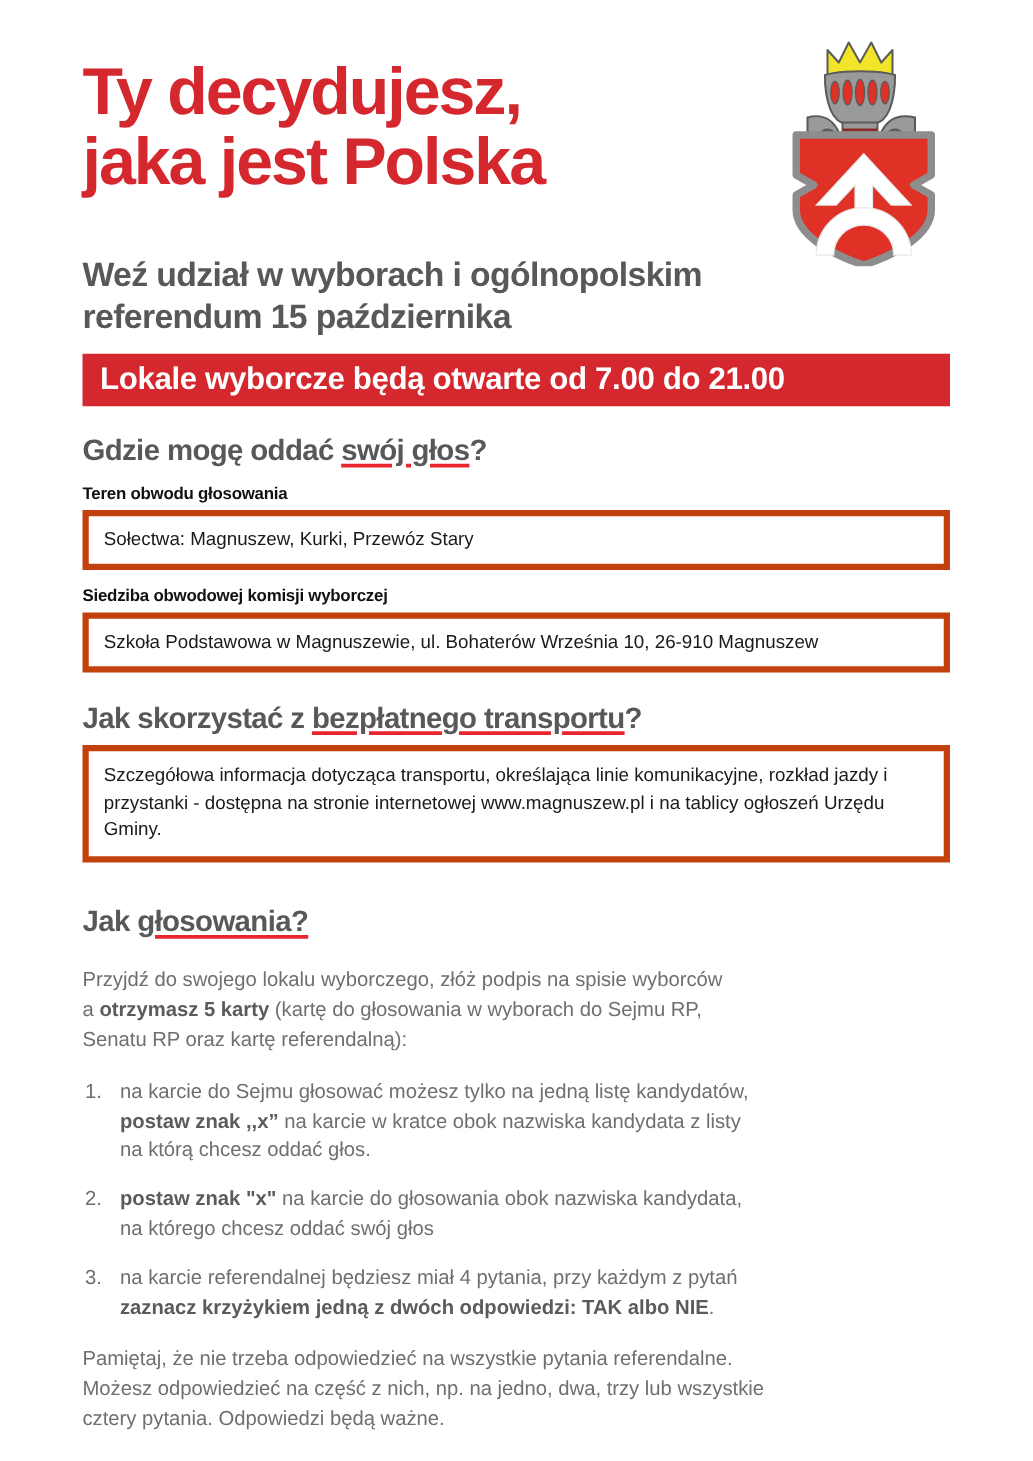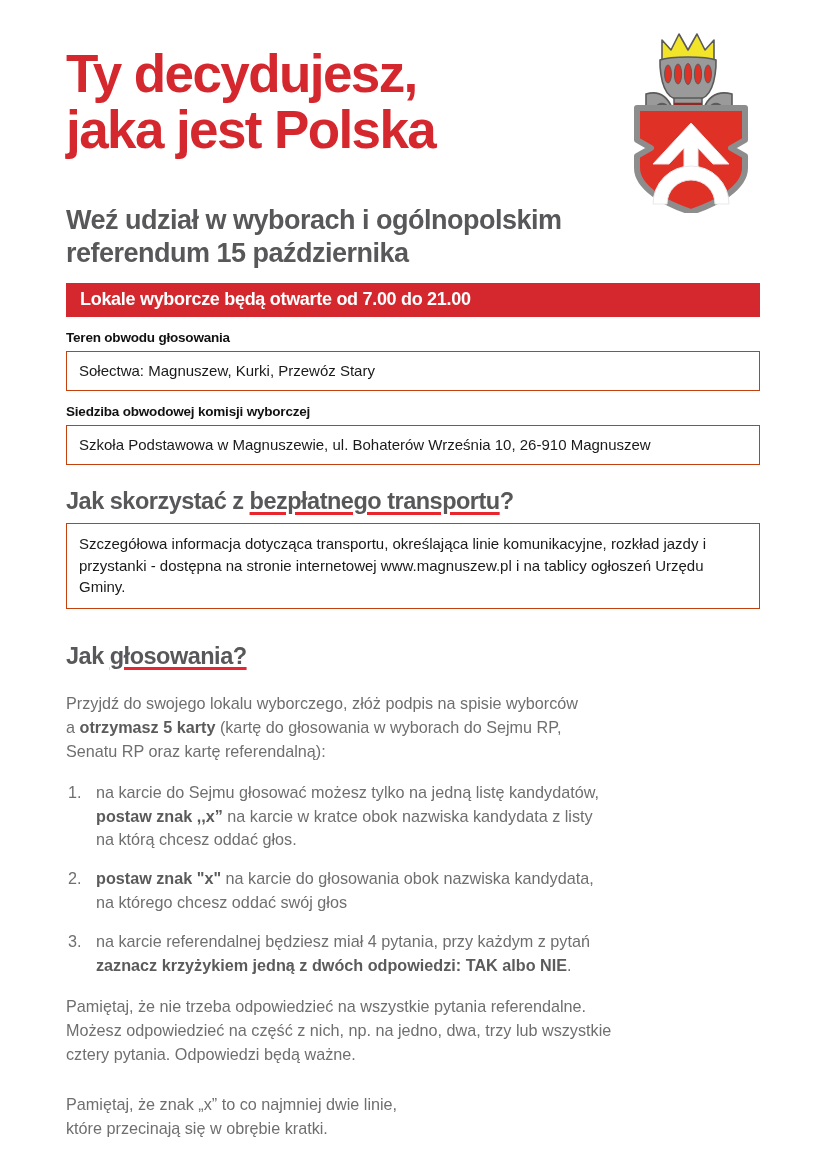--- a/index.html
+++ b/index.html
@@ -55,21 +55,21 @@
     letter-spacing: -0.5px;
     white-space: pre-line;
   }
 
   
   .banner {
     margin-top: 13px;
     width: 694px;
     background: #d5282e;
     color: #ffffff;
-    font-size: 18px;
+    font-size: 25px;
     font-weight: bold;
     letter-spacing: -0.3px;
     padding: 6px 0 7px 14px;
   }
 
   
   .section-heading {
     font-size: 23.5px;
     font-weight: bold;
     color: #58585a;
@@ -91,21 +91,21 @@
     margin-top: 13px;
     font-size: 13.5px;
     font-weight: bold;
     color: #111111;
     letter-spacing: -0.2px;
   }
 
   .field-box {
     margin-top: 6px;
     width: 694px;
-    border: 1px solid #c2410c;
+    border: 5px solid #c2410c;
     background: #ffffff;
     padding: 8px 12px 9px 12px;
     font-size: 15px;
     line-height: 1.42;
     color: #1a1a1a;
   }
 
   .box-transport {
     margin-top: 8px;
     padding: 9px 12px 11px 12px;
@@ -185,20 +185,21 @@
         <path d="M37 196 A38 38 0 0 1 113 196 L99 196 A24 24 0 0 0 51 196 Z" fill="#ffffff" stroke="#e8e8e8" stroke-width="1"></path>
       </svg>
     </div>
   </div>
 
   <div class="subtitle">Weź udział w wyborach i ogólnopolskim
 referendum 15 października</div>
 
   <div class="banner">Lokale wyborcze będą otwarte od 7.00 do 21.00</div>
 
+  <div class="section-heading h-where"><span>Gdzie mogę oddać </span><span class="ul-red">swój głos</span><span>?</span></div>
 
   <div class="field-label">Teren obwodu głosowania</div>
   <div class="field-box">Sołectwa: Magnuszew, Kurki, Przewóz Stary</div>
 
   <div class="field-label">Siedziba obwodowej komisji wyborczej</div>
   <div class="field-box">Szkoła Podstawowa w Magnuszewie, ul. Bohaterów Września 10, 26-910 Magnuszew</div>
 
   <div class="section-heading h-transp"><span>Jak skorzystać z </span><span class="ul-red">bezpłatnego transportu</span><span>?</span></div>
 
   <div class="field-box box-transport">Szczegółowa informacja dotycząca transportu, określająca linie komunikacyjne, rozkład jazdy i przystanki - dostępna na stronie internetowej www.magnuszew.pl i na tablicy ogłoszeń Urzędu Gminy.</div>

